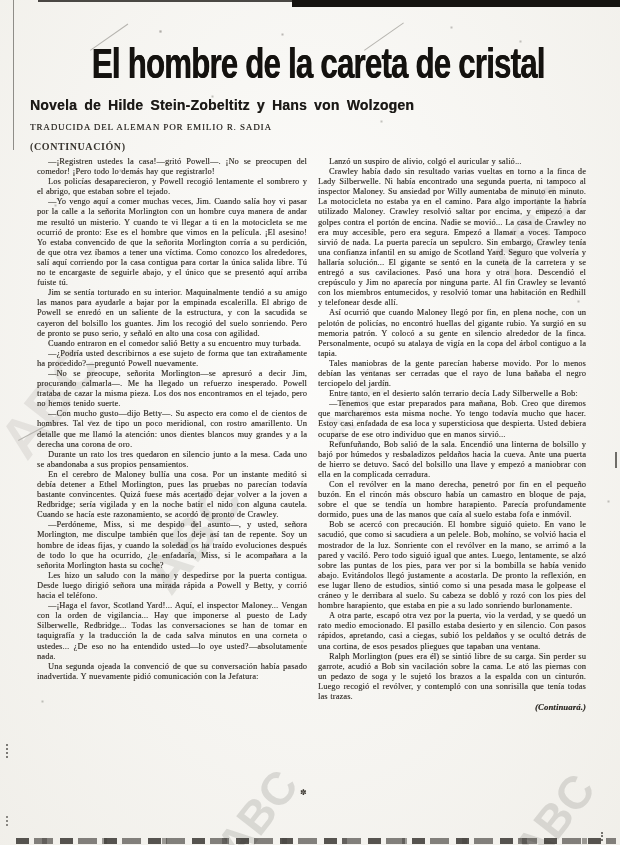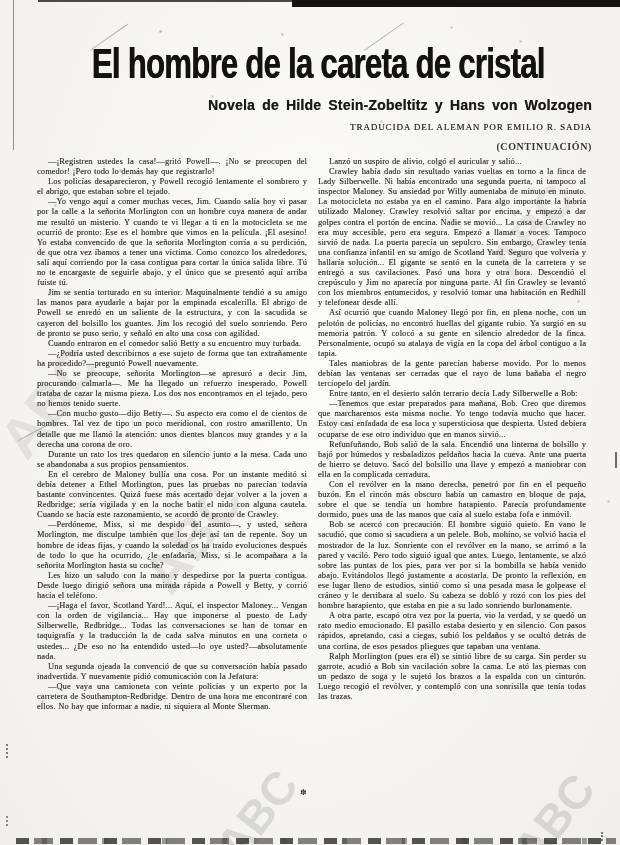--- a/index.html
+++ b/index.html
@@ -3,21 +3,21 @@
 <meta charset="utf-8">
 <style>
   html,body{margin:0;padding:0;}
   body{background:#e8e8e6;font-family:"Liberation Serif",serif;}
   .page{
     position:relative;width:620px;height:845px;overflow:hidden;
     background:#f9f8f4;
     background-image:radial-gradient(ellipse at 50% 40%, rgba(255,255,255,.6) 0%, rgba(225,222,214,.35) 100%);
   }
   
-  .masthead{position:absolute;left:30px;top:40px;width:562px;text-align:right;}
+  .masthead{position:absolute;left:30px;top:40px;width:562px;text-align:left;}
   .headline{
     font-family:"Liberation Sans",sans-serif;font-weight:700;
     font-size:40px;line-height:46px;letter-spacing:-1px;color:#14120f;
     transform:scaleX(.78) scaleY(1.06);transform-origin:50% 50%;
     white-space:nowrap;filter:blur(.45px);
     text-shadow:.4px .4px .7px rgba(20,18,15,.85), -.3px 0 .4px rgba(20,18,15,.5);
   }
   .subtitle{
     margin-top:11px;font-family:"Liberation Sans",sans-serif;font-weight:700;
     font-size:14px;color:#1b1916;word-spacing:3px;letter-spacing:.2px;
@@ -127,36 +127,36 @@
       <p class="para">Cuando entraron en el comedor salió Betty a su encuentro muy turbada.</p>
       <p class="para">—¿Podría usted describirnos a ese sujeto de forma que tan extrañamente ha procedido?—preguntó Powell nuevamente.</p>
       <p class="para">—No se preocupe, señorita Morlington—se apresuró a decir Jim, procurando calmarla—. Me ha llegado un refuerzo inesperado. Powell trataba de cazar la misma pieza. Los dos nos encontramos en el tejado, pero no hemos tenido suerte.</p>
       <p class="para">—Con mucho gusto—dijo Betty—. Su aspecto era como el de cientos de hombres. Tal vez de tipo un poco meridional, con rostro amarillento. Un detalle que me llamó la atención: unos dientes blancos muy grandes y a la derecha una corona de oro.</p>
       <p class="para">Durante un rato los tres quedaron en silencio junto a la mesa. Cada uno se abandonaba a sus propios pensamientos.</p>
       <p class="para">En el cerebro de Maloney bullía una cosa. Por un instante meditó si debía detener a Ethel Morlington, pues las pruebas no parecían todavía bastante convincentes. Quizá fuese más acertado dejar volver a la joven a Redbridge; sería vigilada y en la noche batir el nido con alguna cautela. Cuando se hacía este razonamiento, se acordó de pronto de Crawley.</p>
       <p class="para">—Perdóneme, Miss, si me despido del asunto—, y usted, señora Morlington, me disculpe también que los deje así tan de repente. Soy un hombre de ideas fijas, y cuando la soledad os ha traído evoluciones después de todo lo que ha ocurrido, ¿le enfadaría, Miss, si le acompañara a la señorita Morlington hasta su coche?</p>
       <p class="para">Les hizo un saludo con la mano y despedirse por la puerta contigua. Desde luego dirigió señora una mirada rápida a Powell y Betty, y corrió hacia el teléfono.</p>
       <p class="para">—¡Haga el favor, Scotland Yard!... Aquí, el inspector Maloney... Vengan con la orden de vigilancia... Hay que imponerse al puesto de Lady Silberwelle, Redbridge... Todas las conversaciones se han de tomar en taquigrafía y la traducción la de cada salva minutos en una corneta o ustedes... ¿De eso no ha entendido usted—lo oye usted?—absolutamente nada.</p>
       <p class="para">Una segunda ojeada la convenció de que su conversación había pasado inadvertida. Y nuevamente pidió comunicación con la Jefatura:</p>
-      <p class="para">—Que vaya una camioneta con veinte policías y un experto por la carretera de Southampton-Redbridge. Dentro de una hora me encontraré con ellos. No hay que informar a nadie, ni siquiera al Monte Sherman.</p>
     </div>
 
   <div class="col col-right">
     <div>
 
     <p class="para">Lanzó un suspiro de alivio, colgó el auricular y salió...</p>
         <p class="para">Crawley había dado sin resultado varias vueltas en torno a la finca de Lady Silberwelle. Ni había encontrado una segunda puerta, ni tampoco al inspector Maloney. Su ansiedad por Willy aumentaba de minuto en minuto. La motocicleta no estaba ya en el camino. Para algo importante la habría utilizado Maloney. Crawley resolvió saltar por encima, y empezó a dar golpes contra el portón de encina. Nadie se movió... La casa de Crawley no era muy accesible, pero era segura. Empezó a llamar a voces. Tampoco sirvió de nada. La puerta parecía un sepulcro. Sin embargo, Crawley tenía una confianza infantil en su amigo de Scotland Yard. Seguro que volvería y hallaría solución... El gigante se sentó en la cuneta de la carretera y se entregó a sus cavilaciones. Pasó una hora y otra hora. Descendió el crepúsculo y Jim no aparecía por ninguna parte. Al fin Crawley se levantó con los miembros entumecidos, y resolvió tomar una habitación en Redhill y telefonear desde allí.</p>
         <p class="para">Así ocurrió que cuando Maloney llegó por fin, en plena noche, con un pelotón de policías, no encontró huellas del gigante rubio. Ya surgió en su memoria patrón. Y colocó a su gente en silencio alrededor de la finca. Personalmente, ocupó su atalaya de vigía en la copa del árbol contiguo a la tapia.</p>
         <p class="para">Tales maniobras de la gente parecían haberse movido. Por lo menos debían las ventanas ser cerradas que el rayo de luna bañaba el negro terciopelo del jardín.</p>
         <p class="para">Entre tanto, en el desierto salón terrario decía Lady Silberwelle a Bob:</p>
         <p class="para">—Tenemos que estar preparados para mañana, Bob. Creo que diremos que marcharemos esta misma noche. Yo tengo todavía mucho que hacer. Estoy casi enfadada de esa loca y supersticiosa que despierta. Usted debiera ocuparse de ese otro individuo que en manos sirvió...</p>
         <p class="para">Refunfuñando, Bob salió de la sala. Encendió una linterna de bolsillo y bajó por húmedos y resbaladizos peldaños hacia la cueva. Ante una puerta de hierro se detuvo. Sacó del bolsillo una llave y empezó a maniobrar con ella en la complicada cerradura.</p>
         <p class="para">Con el revólver en la mano derecha, penetró por fin en el pequeño buzón. En el rincón más obscuro había un camastro en bloque de paja, sobre el que se tendía un hombre harapiento. Parecía profundamente dormido, pues una de las manos que caía al suelo estaba fofa e inmóvil.</p>
         <p class="para">Bob se acercó con precaución. El hombre siguió quieto. En vano le sacudió, que como si sacudiera a un pelele. Bob, mohíno, se volvió hacia el mostrador de la luz. Sonriente con el revólver en la mano, se arrimó a la pared y vaciló. Pero todo siguió igual que antes. Luego, lentamente, se alzó sobre las puntas de los pies, para ver por si la bombilla se había venido abajo. Evitándolos llegó justamente a acostarla. De pronto la reflexión, en ese lugar lleno de estudios, sintió como si una pesada masa le golpease el cráneo y le derribara al suelo. Su cabeza se dobló y rozó con los pies del hombre harapiento, que estaba en pie a su lado sonriendo burlonamente.</p>
         <p class="para">A otra parte, escapó otra vez por la puerta, vio la verdad, y se quedó un rato medio emocionado. El pasillo estaba desierto y en silencio. Con pasos rápidos, apretando, casi a ciegas, subió los peldaños y se ocultó detrás de una cortina, de esos pesados pliegues que tapaban una ventana.</p>
         <p class="para">Ralph Morlington (pues era él) se sintió libre de su carga. Sin perder su garrote, acudió a Bob sin vacilación sobre la cama. Le ató las piernas con un pedazo de soga y le sujetó los brazos a la espalda con un cinturón. Luego recogió el revólver, y contempló con una sonrisilla que tenía todas las trazas.</p>
       </div>
+    <p class="tbc">(Continuará.)</p>
   </div>
 
   <div class="abs ornament">✽</div>
   <div class="abs cutoff"></div>
 
 </div>
 
 </body></html>

